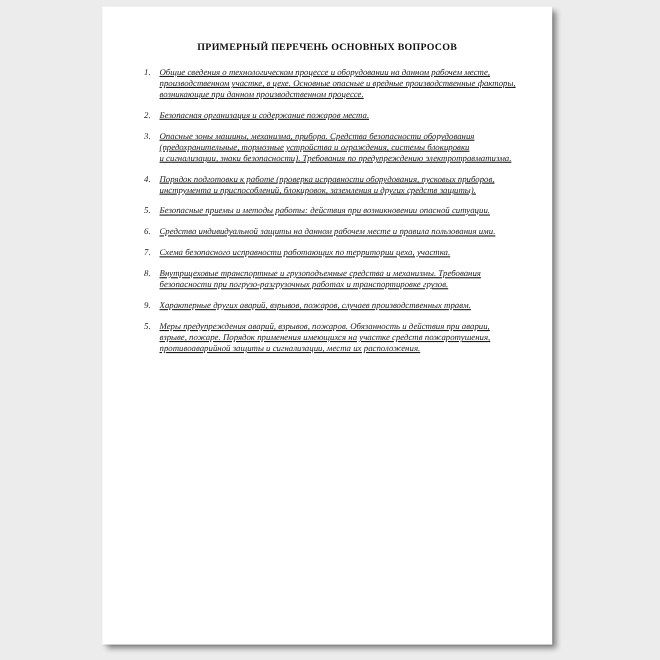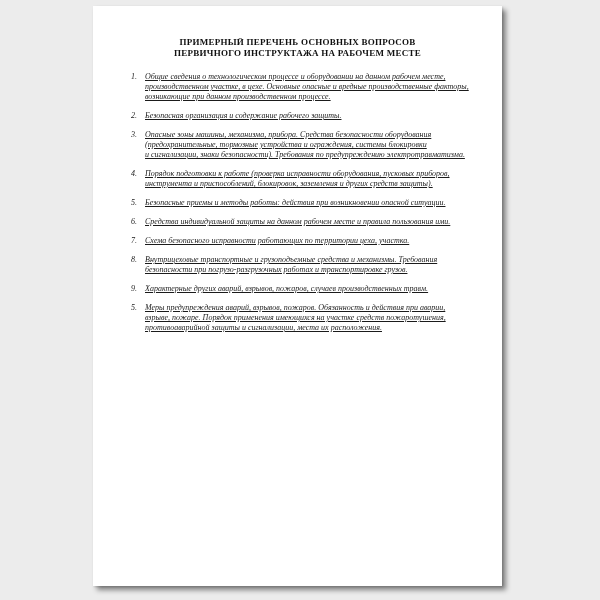--- a/index.html
+++ b/index.html
@@ -62,32 +62,31 @@
     text-decoration: underline;
   }
 </style>
 </head>
 <body>
 
 <div class="stage">
   <div class="paper">
     <div class="title">
       <div>ПРИМЕРНЫЙ ПЕРЕЧЕНЬ ОСНОВНЫХ ВОПРОСОВ</div>
-      <div>ПЕРВИЧНОГО ИНСТРУКТАЖА НА РАБОЧЕМ МЕСТЕ</div>
     </div>
     <ol class="items">
         <li class="item">
           <span class="num">1.</span>
           <div class="txt">Общие сведения о технологическом процессе и оборудовании на данном рабочем месте,
 производственном участке, в цехе. Основные опасные и вредные производственные факторы,
 возникающие при данном производственном процессе.</div>
         </li>
         <li class="item">
           <span class="num">2.</span>
-          <div class="txt">Безопасная организация и содержание рабочего защиты.</div>
+          <div class="txt">Безопасная организация и содержание пожаров места.</div>
         </li>
         <li class="item">
           <span class="num">3.</span>
           <div class="txt">Опасные зоны машины, механизма, прибора. Средства безопасности оборудования
 (предохранительные, тормозные устройства и ограждения, системы блокировки
 и сигнализации, знаки безопасности). Требования по предупреждению электротравматизма.</div>
         </li>
         <li class="item">
           <span class="num">4.</span>
           <div class="txt">Порядок подготовки к работе (проверка исправности оборудования, пусковых приборов,

